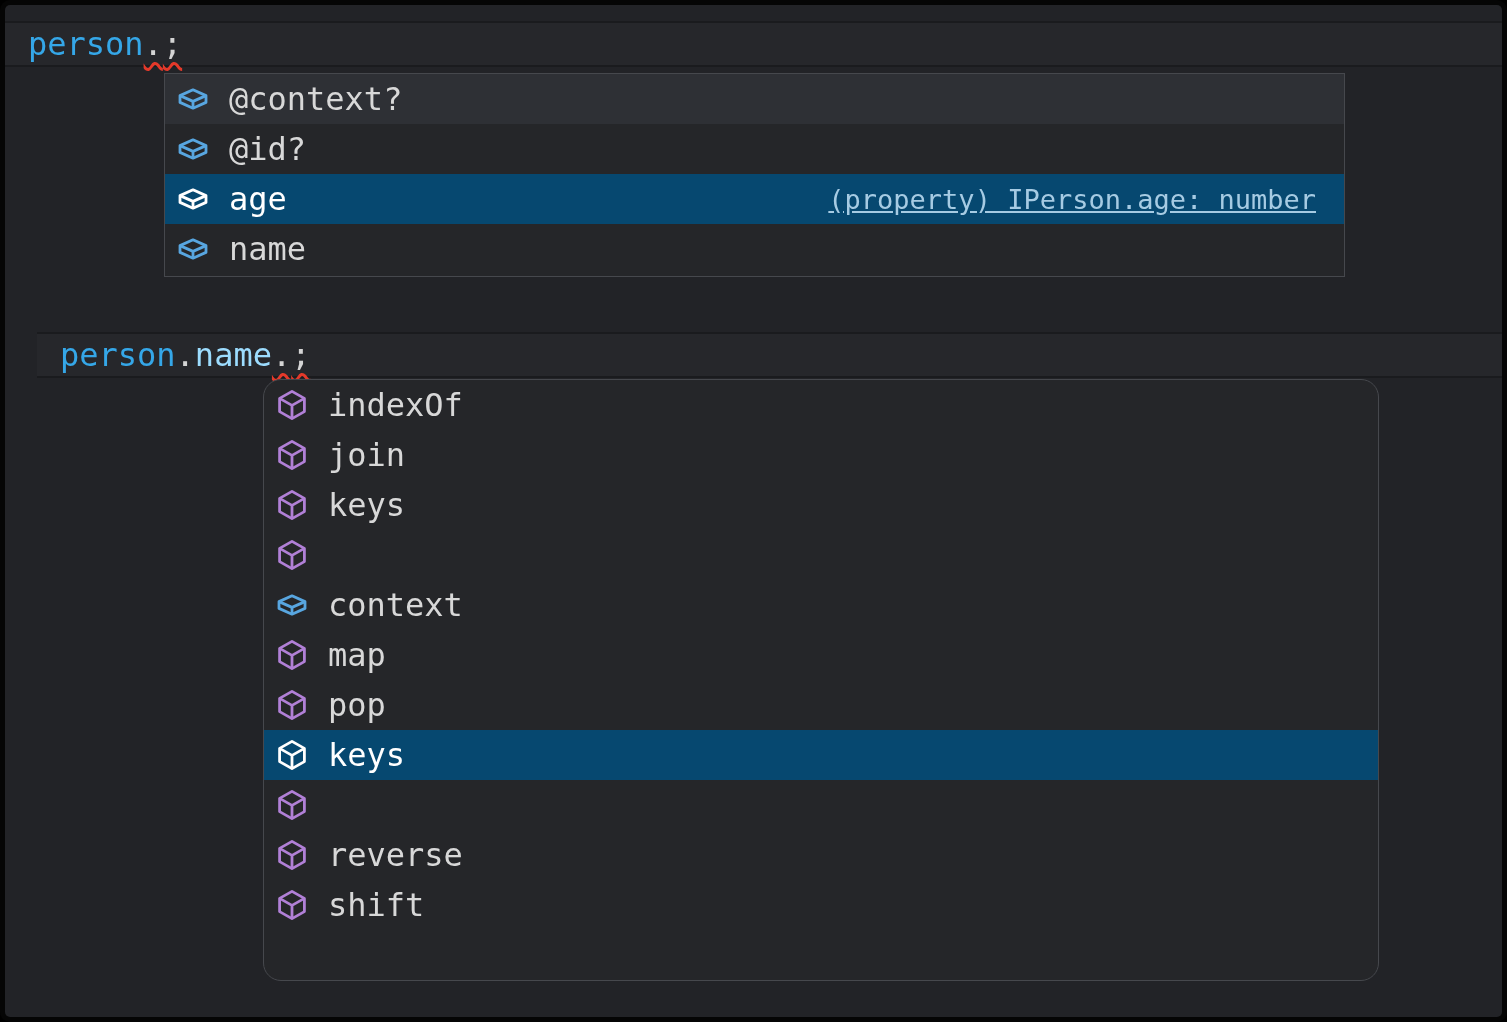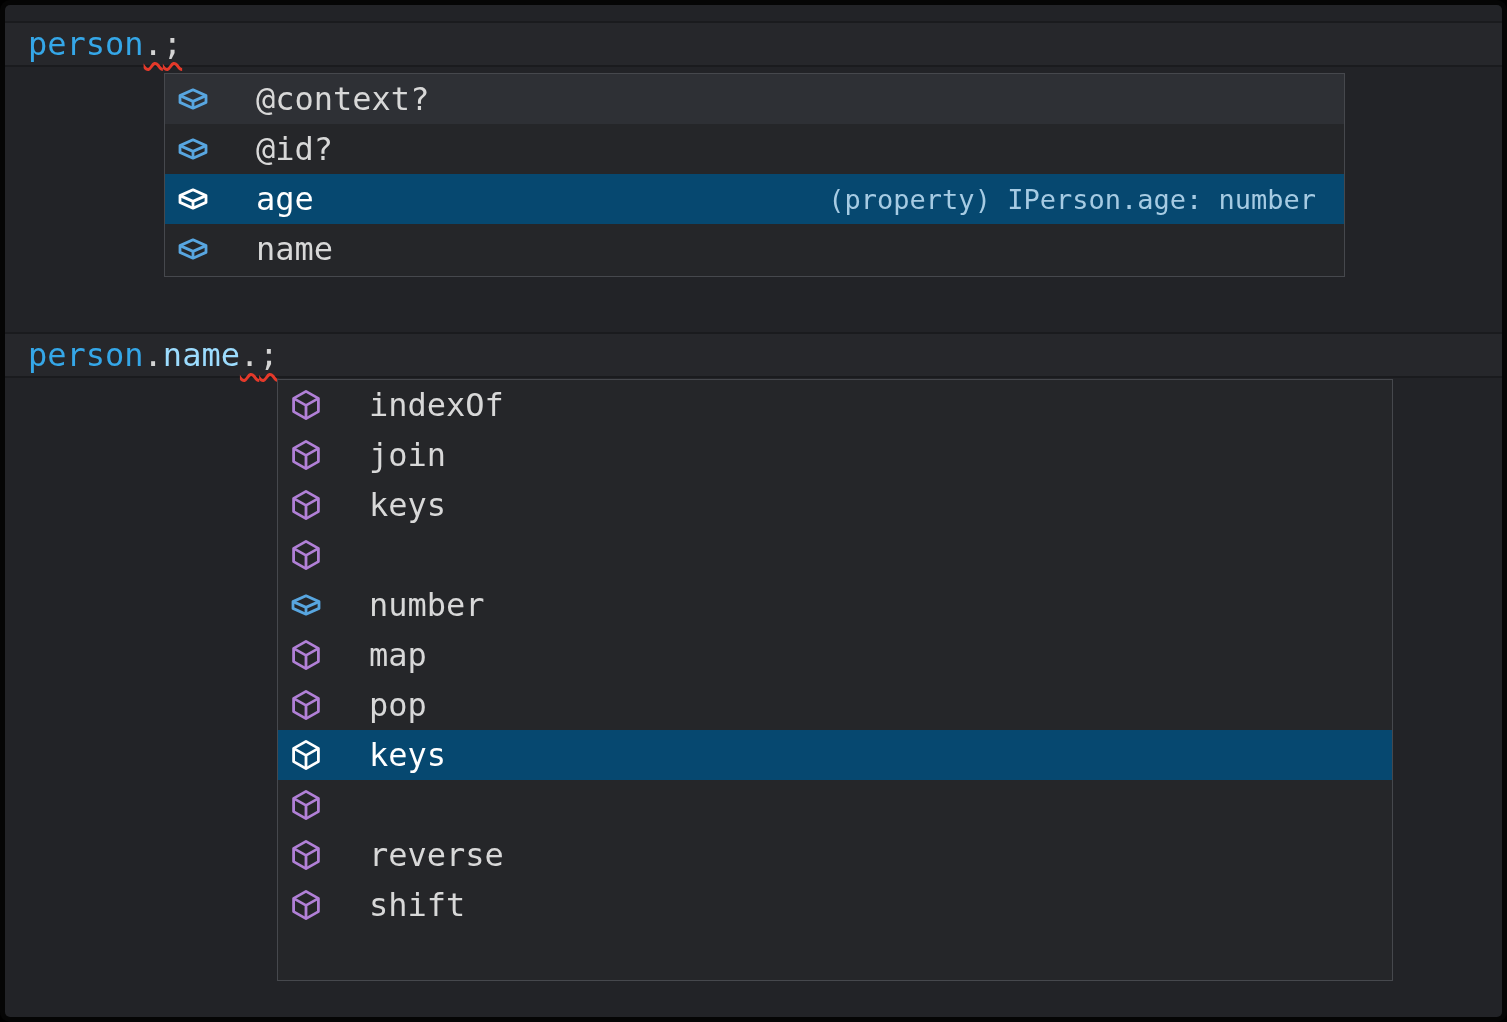--- a/index.html
+++ b/index.html
@@ -30,21 +30,21 @@
     right: 0;
     height: 46px;
     background: #26272b;
     border-top: 2px solid #1a1b1e;
     border-bottom: 2px solid #1a1b1e;
     display: flex;
     align-items: center;
     padding-left: 23px;
   }
   .line-band--1 { top: 16px; }
-  .line-band--2 { top: 327px; }
+  .line-band--2 { top: 327px; margin-left: 32px; }
 
   .code {
     font: 32px "DejaVu Sans Mono", "Liberation Mono", monospace;
     white-space: pre;
     line-height: 40px;
   }
   .tok-object { color: #35a7e8; }
   .tok-prop   { color: #9cdcfe; }
   .tok-punct  { color: #d4d4d4; }
   .squiggly {
@@ -56,28 +56,27 @@
     text-decoration-skip-ink: none;
   }
 
   
   .suggest {
     position: absolute;
     background: #252629;
     border: 1px solid #46484d;
   }
   .suggest--one { left: 159px; top: 68px;  width: 1181px; height: 204px; }
-  .suggest--two { left: 272px; top: 374px; width: 1116px; height: 602px; }
+  .suggest--two { left: 258px; top: 374px; width: 1116px; height: 602px; border-radius: 18px; }
 
   .srow {
     height: 50px;
     display: flex;
     align-items: center;
     padding: 0 28px 0 12px;
-    gap: 27px;
   }
   .srow--hover    { background: #2e3035; }
   .srow--selected { background: #064870; }
 
   .kind-icon {
     width: 32px;
     height: 32px;
     flex: none;
     margin-right: 20px;
   }
@@ -90,20 +89,21 @@
     color: #d8d8d8;
     white-space: pre;
   }
   .srow--selected .slabel { color: #ffffff; text-align: center; }
 
   .sdetail {
     margin-left: auto;
     font: 27px "DejaVu Sans Mono", "Liberation Mono", monospace;
     color: #a6cbe3;
     white-space: pre;
+    text-decoration: underline;
   }
 </style>
 </head>
 <body>
 
 <svg width="0" height="0" style="position:absolute" aria-hidden="true">
   <defs>
     <symbol id="sym-method" viewBox="0 0 16 16">
       <path d="M8 1.2 L14.2 4.7 L14.2 11.3 L8 14.8 L1.8 11.3 L1.8 4.7 Z" fill="none" stroke="currentColor" stroke-width="1.4" stroke-linejoin="round"></path>
       <path d="M1.8 4.7 L8 8.2 L14.2 4.7 M8 8.2 L8 14.8" fill="none" stroke="currentColor" stroke-width="1.4" stroke-linejoin="round"></path>
@@ -175,21 +175,21 @@
       </div>
       <div class="srow">
         <svg class="kind-icon kind-icon--method">
             <use href="#sym-method"></use>
           </svg>
       </div>
       <div class="srow">
         <svg class="kind-icon kind-icon--field">
             <use href="#sym-field"></use>
           </svg>
-        <span class="slabel">number</span>
+        <span class="slabel">context</span>
       </div>
       <div class="srow">
         <svg class="kind-icon kind-icon--method">
             <use href="#sym-method"></use>
           </svg>
         <span class="slabel">map</span>
       </div>
       <div class="srow">
         <svg class="kind-icon kind-icon--method">
             <use href="#sym-method"></use>

